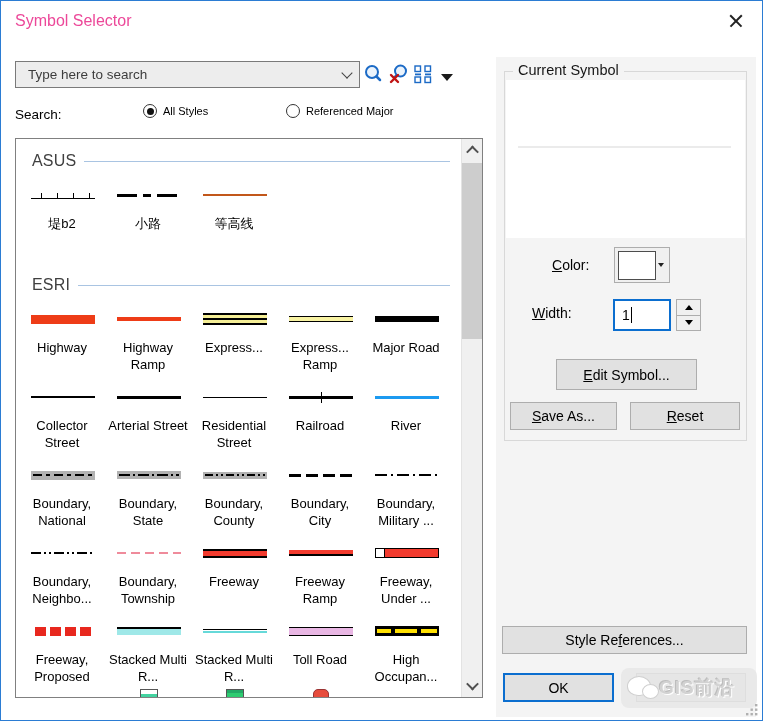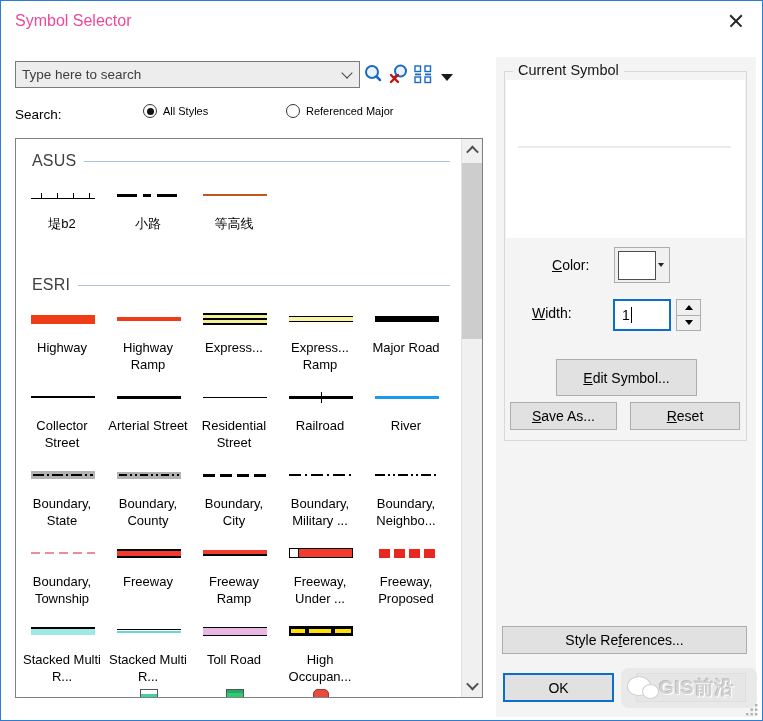--- a/index.html
+++ b/index.html
@@ -9,21 +9,21 @@
   
   .titlebar{position:absolute;left:0;top:0;right:0;height:42px;background:#fff;}
   .title{position:absolute;left:14px;top:11px;font-size:16px;color:#ec4899;}
   .closebtn{position:absolute;right:10px;top:6px;width:32px;height:28px;cursor:pointer;}
   .xicon{position:absolute;left:9px;top:7px;width:14px;height:14px;}
   .xicon::before,.xicon::after{content:"";position:absolute;left:-1px;top:6px;width:16px;height:1.6px;background:#222;}
   .xicon::before{transform:rotate(45deg);} .xicon::after{transform:rotate(-45deg);}
   
   .combo{position:absolute;left:14px;top:60px;width:345px;height:27px;box-sizing:border-box;
     background:#ededed;border:1px solid #7a7a7a;display:flex;align-items:center;}
-  .combo .ph{font-size:13.5px;color:#3d3d3d;padding-left:6px;flex:1;}
+  .combo .ph{font-size:13.5px;color:#3d3d3d;padding-left:12px;flex:1;}
   .combo-arrow{width:24px;display:flex;justify-content:center;align-items:center;}
   .chev{display:inline-block;width:7px;height:7px;border-left:1.6px solid #444;border-bottom:1.6px solid #444;transform:rotate(-45deg);margin-top:-4px;}
   .toolicon{position:absolute;top:61px;width:24px;height:24px;display:flex;align-items:center;justify-content:center;cursor:pointer;}
   .tri-black{width:0;height:0;border-left:6px solid transparent;border-right:6px solid transparent;border-top:7px solid #1a1a1a;}
   
   .filterrow{position:absolute;left:14px;top:103px;right:300px;height:24px;}
   .flabel{position:absolute;left:0;top:3px;font-size:13.5px;}
   .radio-item{position:absolute;top:0;display:flex;align-items:center;cursor:pointer;}
   .radio{width:14px;height:14px;box-sizing:border-box;border:1px solid #333;border-radius:50%;background:#fff;margin-right:6px;}
   .radio.checked{position:relative;}
@@ -105,21 +105,21 @@
   .color-dd{flex:1;height:100%;display:flex;align-items:center;justify-content:center;}
   .tri-sm{width:0;height:0;border-left:3.5px solid transparent;border-right:3.5px solid transparent;border-top:4.5px solid #222;}
   .width-input{position:absolute;left:108px;top:227px;width:58px;height:32px;box-sizing:border-box;background:#fff;border:2px solid #0b6ecf;display:flex;align-items:center;padding-left:7px;font-size:14px;cursor:text;}
   .caret{display:inline-block;width:1px;height:16px;background:#000;margin-left:1px;}
   .spinner{position:absolute;left:171px;top:227px;width:25px;height:32px;display:flex;flex-direction:column;}
   .sbtn{flex:1;box-sizing:border-box;background:#f0f0f0;border:1px solid #adadad;display:flex;align-items:center;justify-content:center;cursor:pointer;}
   .sbtn+.sbtn{margin-top:-1px;}
   .tri-up{width:0;height:0;border-left:4px solid transparent;border-right:4px solid transparent;border-bottom:5px solid #000;}
   .tri-down{width:0;height:0;border-left:4px solid transparent;border-right:4px solid transparent;border-top:5px solid #000;}
   .btn{box-sizing:border-box;background:#e1e1e1;border:1px solid #adadad;display:flex;align-items:center;justify-content:center;font-size:14px;color:#000;cursor:pointer;}
-  .btn-edit{position:absolute;left:51px;top:287px;width:141px;height:37px;}
+  .btn-edit{position:absolute;left:51px;top:287px;width:141px;height:31px;}
   .btn-save{position:absolute;left:5px;top:330px;width:107px;height:28px;}
   .btn-reset{position:absolute;left:125px;top:330px;width:110px;height:28px;}
   .btn-stylerefs{position:absolute;left:501px;top:625px;width:245px;height:28px;}
   .btn-ok{position:absolute;left:502px;top:672px;width:111px;height:29px;border:2px solid #0b6ecf;}
   .btn-obscured{position:absolute;left:635px;top:672px;width:110px;height:29px;}
   
   .wm{position:absolute;left:620px;top:667px;width:136px;height:40px;display:flex;align-items:center;
     background:rgba(230,230,230,0.85);border-radius:8px;pointer-events:none;}
   .wm-icon{position:relative;width:34px;height:30px;margin-left:4px;}
   .wm-b1{position:absolute;left:2px;top:3px;width:22px;height:18px;background:#fff;border:1px solid #cfcfcf;border-radius:50% 50% 46% 46%;}
@@ -270,20 +270,26 @@
               <div class="slabel">Railroad</div>
             </div>
             <div class="cell">
               <div class="swbox">
                 <div class="sw sw-river"></div>
               </div>
               <div class="slabel">River</div>
             </div>
             <div class="cell">
               <div class="swbox">
+                <div class="sw sw-bnd-national"></div>
+              </div>
+              <div class="slabel">Boundary, National</div>
+            </div>
+            <div class="cell">
+              <div class="swbox">
                 <div class="sw sw-bnd-state"></div>
               </div>
               <div class="slabel">Boundary, State</div>
             </div>
             <div class="cell">
               <div class="swbox">
                 <div class="sw sw-bnd-county"></div>
               </div>
               <div class="slabel">Boundary, County</div>
             </div>

